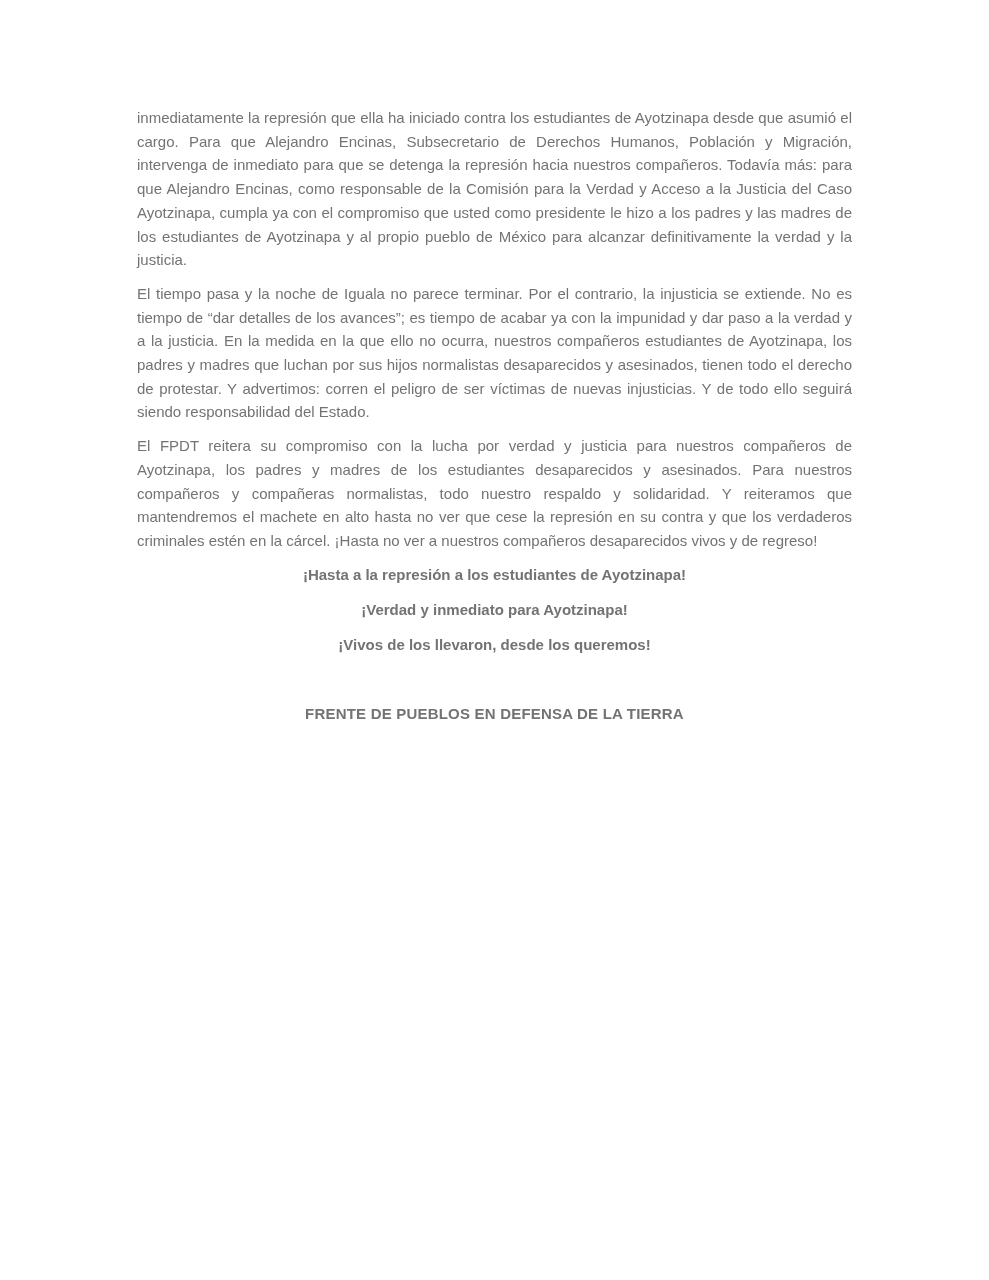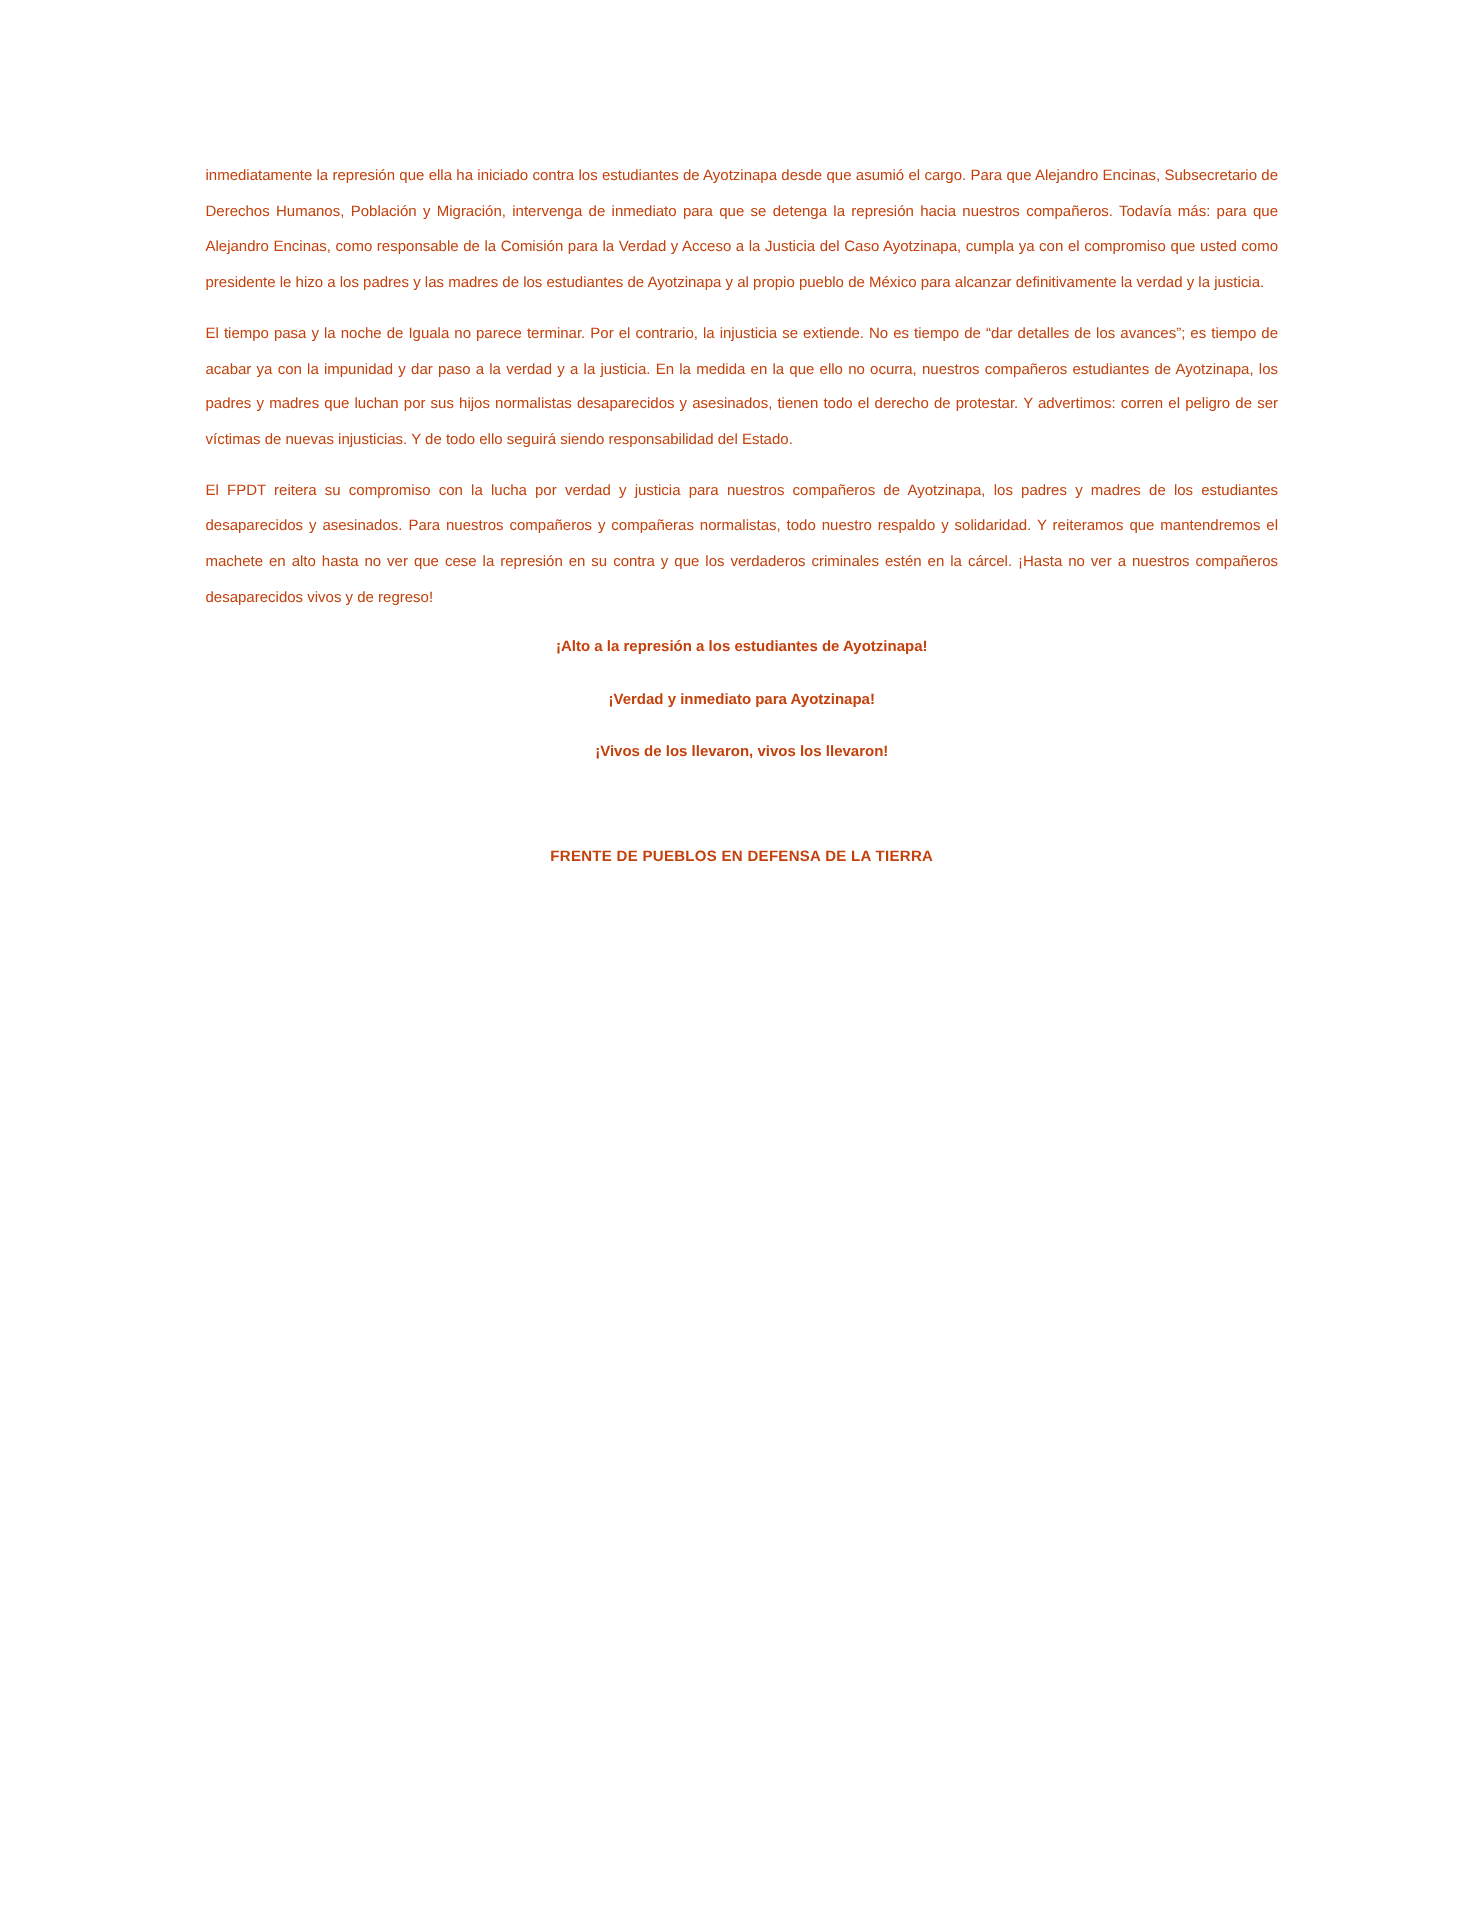--- a/index.html
+++ b/index.html
@@ -13,22 +13,22 @@
     width: 989px;
     height: 1280px;
     background: #ffffff;
     overflow: hidden;
   }
   .content {
     position: absolute;
     top: 106px;
     left: 137px;
     width: 715px;
-    color: #c2410c;
-    font-size: 10px;
+    color: #737373;
+    font-size: 15px;
     line-height: 23.7px;
   }
   p.body-text {
     text-align: justify;
     margin: 0 0 10px 0;
   }
   p.slogan {
     text-align: center;
     font-weight: bold;
     margin: 0 0 11.3px 0;
@@ -45,19 +45,19 @@
 </style>
 </head>
 <body>
 
 <div class="page">
   <div class="content">
     <p class="body-text">inmediatamente la represión que ella ha iniciado contra los estudiantes de Ayotzinapa desde que asumió el cargo. Para que Alejandro Encinas, Subsecretario de Derechos Humanos, Población y Migración, intervenga de inmediato para que se detenga la represión hacia nuestros compañeros. Todavía más: para que Alejandro Encinas, como responsable de la Comisión para la Verdad y Acceso a la Justicia del Caso Ayotzinapa, cumpla ya con el compromiso que usted como presidente le hizo a los padres y las madres de los estudiantes de Ayotzinapa y al propio pueblo de México para alcanzar definitivamente la verdad y la justicia.</p>
     <p class="body-text">El tiempo pasa y la noche de Iguala no parece terminar. Por el contrario, la injusticia se extiende. No es tiempo de “dar detalles de los avances”; es tiempo de acabar ya con la impunidad y dar paso a la verdad y a la justicia. En la medida en la que ello no ocurra, nuestros compañeros estudiantes de Ayotzinapa, los padres y madres que luchan por sus hijos normalistas desaparecidos y asesinados, tienen todo el derecho de protestar. Y advertimos: corren el peligro de ser víctimas de nuevas injusticias. Y de todo ello seguirá siendo responsabilidad del Estado.</p>
     <p class="body-text">El FPDT reitera su compromiso con la lucha por verdad y justicia para nuestros compañeros de Ayotzinapa, los padres y madres de los estudiantes desaparecidos y asesinados. Para nuestros compañeros y compañeras normalistas, todo nuestro respaldo y solidaridad. Y reiteramos que mantendremos el machete en alto hasta no ver que cese la represión en su contra y que los verdaderos criminales estén en la cárcel. ¡Hasta no ver a nuestros compañeros desaparecidos vivos y de regreso!</p>
 
-    <p class="slogan first">¡Alto a la represión a los estudiantes de Ayotzinapa!</p>
+    <p class="slogan first">¡Hasta a la represión a los estudiantes de Ayotzinapa!</p>
     <p class="slogan">¡Verdad y inmediato para Ayotzinapa!</p>
-    <p class="slogan">¡Vivos de los llevaron, vivos los llevaron!</p>
+    <p class="slogan">¡Vivos de los llevaron, desde los queremos!</p>
 
     <p class="signature">FRENTE DE PUEBLOS EN DEFENSA DE LA TIERRA</p>
   </div>
 </div>
 
 </body></html>

